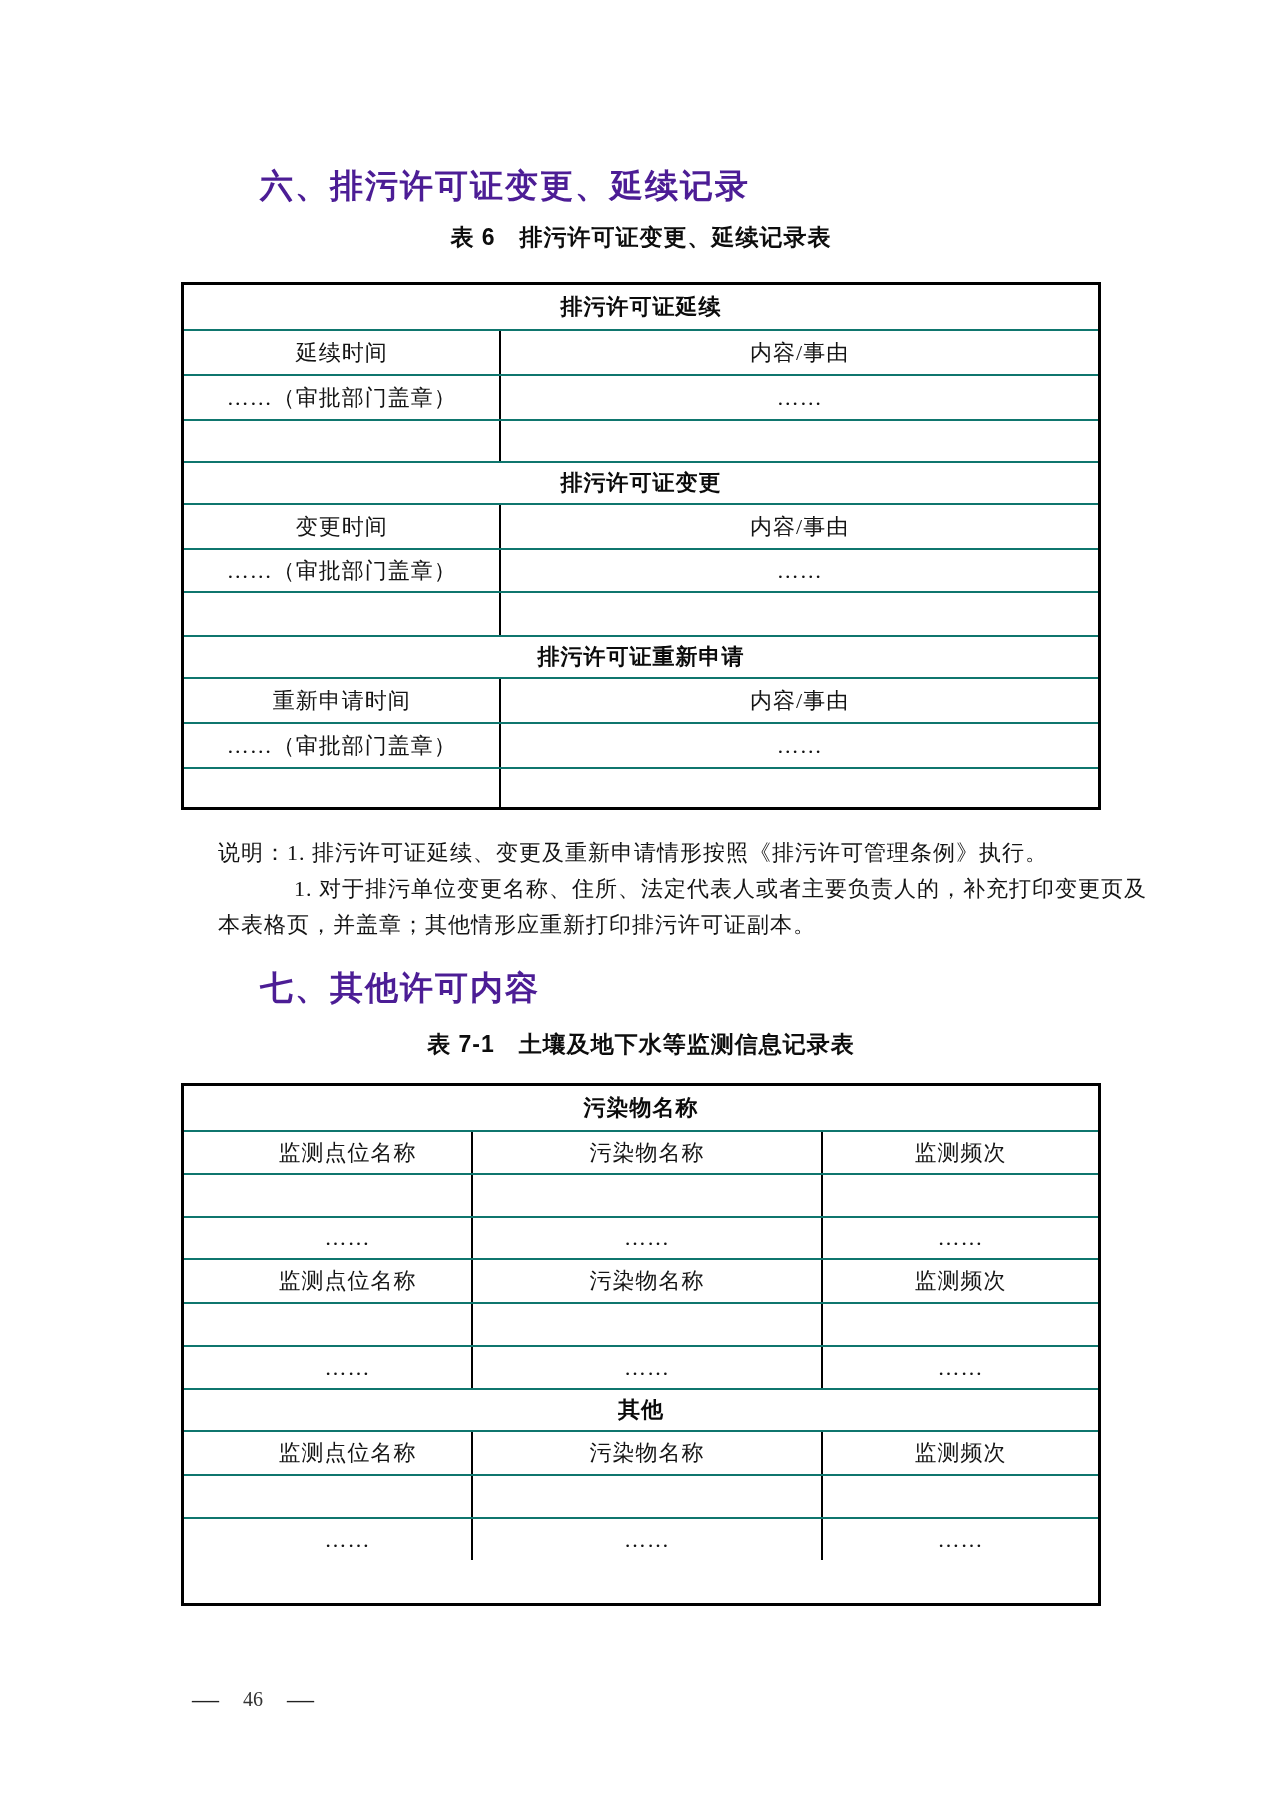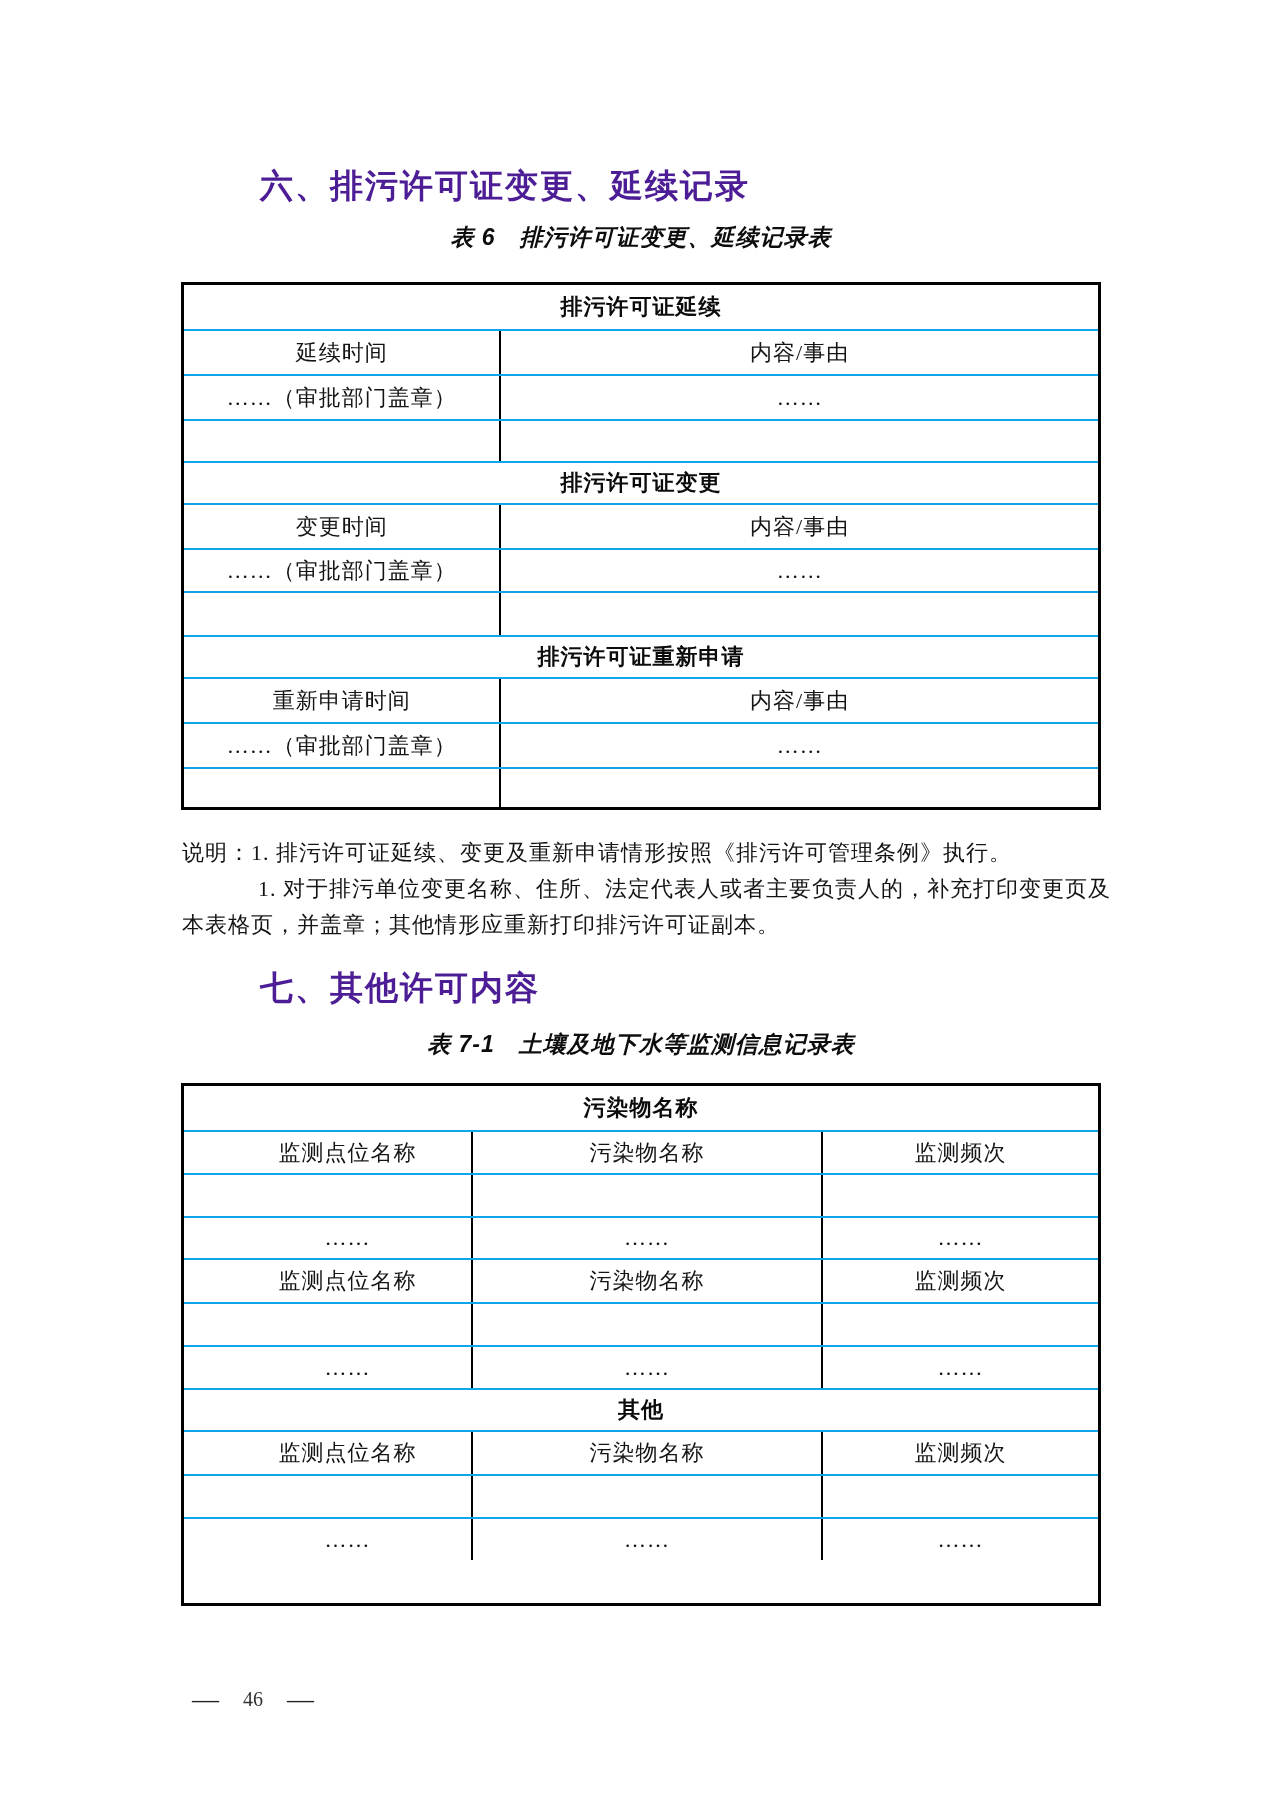--- a/index.html
+++ b/index.html
@@ -37,21 +37,20 @@
     position: absolute;
     left: 181px;
     width: 920px;
     text-align: center;
     font-family: "Liberation Sans", sans-serif;
     font-weight: 700;
     font-size: 23px;
     letter-spacing: 1px;
     color: #0d0d0d;
     white-space: nowrap;
-    font-style: italic;
   }
   #caption6 { top: 222px; }
   #caption7 { top: 1029px; }
 
   
   .doc-table {
     position: absolute;
     left: 181px;
     width: 920px;
     box-sizing: border-box;
@@ -68,21 +67,21 @@
     top: 1083px;
     height: 523px;
     grid-template-rows: 44px 43px 43px 42px 44px 43px 43px 42px 44px 43px 43px auto;
   }
   .row {
     box-sizing: border-box;
     display: flex;
     align-items: stretch;
     overflow: hidden;
   }
-  .doc-table > .row + .row { border-top: 2px solid #0ea5e9; }
+  .doc-table > .row + .row { border-top: 2px solid #0f766e; }
 
   .cell {
     box-sizing: border-box;
     display: flex;
     align-items: center;
     justify-content: center;
     font-size: 22px;
     letter-spacing: 1px;
     color: #141414;
     white-space: nowrap;
@@ -105,20 +104,21 @@
   .t7-c2 { width: 38.3%; }
   .t7-c3 { width: 30.3%; }
 
   
   .note-line {
     position: absolute;
     font-size: 22px;
     letter-spacing: 1px;
     color: #141414;
     white-space: nowrap;
+    margin-left: 36px;
   }
   #note-line1 { left: 182px; top: 838px; }
   #note-line2 { left: 258px; top: 874px; }
   #note-line3 { left: 182px; top: 910px; }
 
   
   .footer {
     position: absolute;
     left: 192px;
     top: 1684px;

